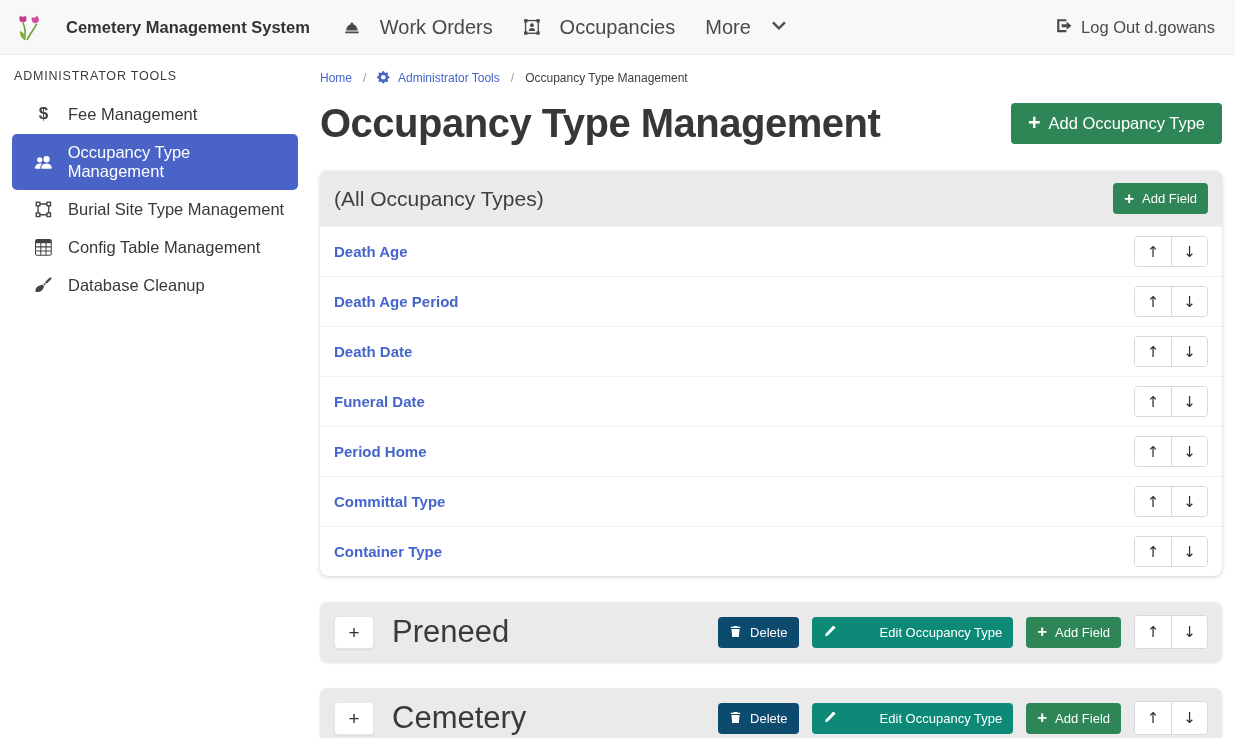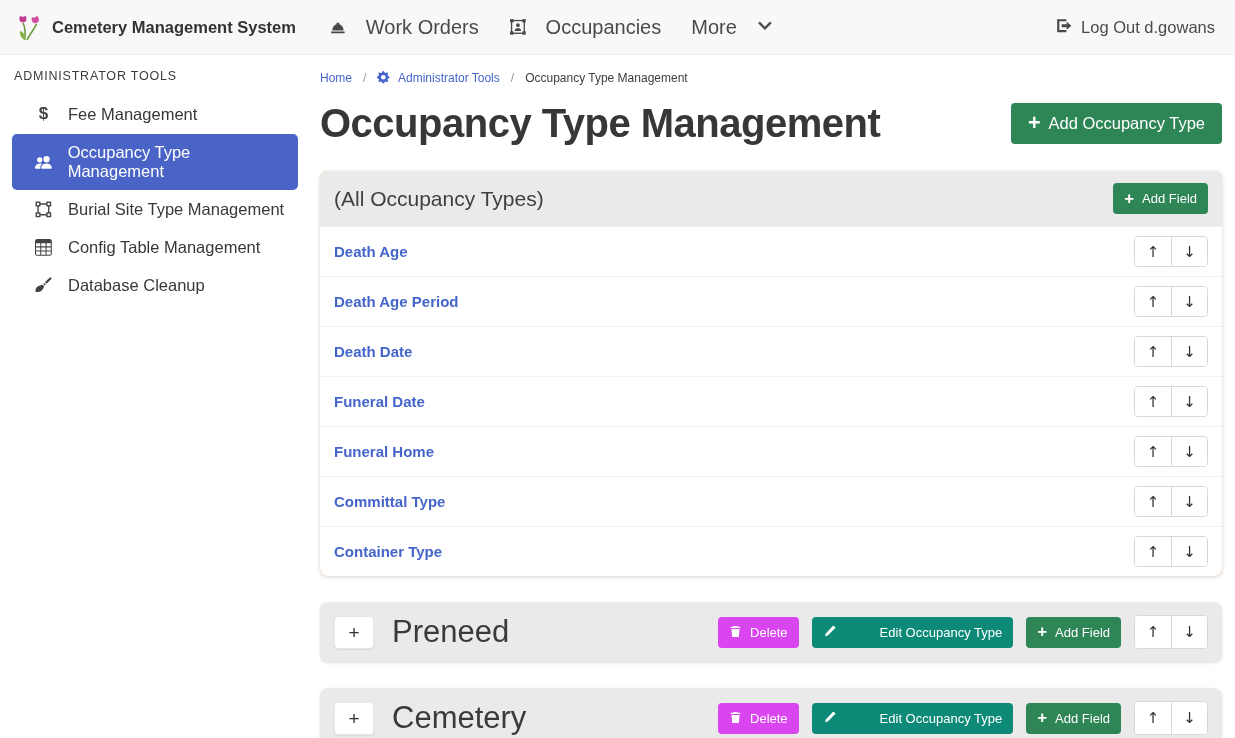--- a/index.html
+++ b/index.html
@@ -7,21 +7,21 @@
   body {
     font-family: "Liberation Sans", "DejaVu Sans", sans-serif;
     background:#ffffff; color:#333;
   }
   
   .navbar {
     height:55px; display:flex; align-items:center;
     background:#f8f8f8; border-bottom:1px solid #ececec;
     padding:0 16px;
   }
-  .brand { display:flex; align-items:center; gap:10px; cursor:pointer; }
+  .brand { display:flex; align-items:center; gap:24px; cursor:pointer; }
   .brand-title { font-size:16.5px; font-weight:700; color:#333; }
   .nav-menu { display:flex; align-items:center; margin-left:18px; }
   .nav-link {
     display:flex; align-items:center; gap:19px; padding:8px 15px;
     font-size:20px; color:#4a4a4a; cursor:pointer; text-decoration:none;
   }
   .nav-link .ic { font-size:17px; }
   .logout { margin-left:auto; display:flex; align-items:center; gap:9px;
     font-size:16.5px; color:#4a4a4a; cursor:pointer; padding:8px 4px; }
   
@@ -49,21 +49,21 @@
   .page-head { display:flex; justify-content:space-between; align-items:center; margin-top:16px; }
   h1.page-title { font-size:40px; font-weight:700; color:#373737; letter-spacing:-.5px; }
   
   .btn {
     border:none; border-radius:4px; color:#fff; cursor:pointer;
     display:inline-flex; align-items:center; gap:8px;
     font-family:inherit; white-space:nowrap;
   }
   .btn-green { background:#2e8555; }
   .btn-teal  { background:#0d8a77;gap:44px; }
-  .btn-red   { background:#d946ef; }
+  .btn-red   { background:#0c4a6e; }
   .btn-lg { font-size:16.5px; padding:11px 17px; }
   .btn-sm { font-size:13px; padding:8px 11px; }
   .glyph-plus { font-size:1.3em; font-weight:700; line-height:.8; }
   .ic { width:1.05em; height:1.05em; display:inline-block; vertical-align:-.12em; }
   .btn .ic { width:1em; height:1em; }
   
   .card {
     margin-top:25px; background:#fdba74; border-radius:8px;
     box-shadow:0 1px 4px rgba(0,0,0,.18); overflow:hidden;
   }
@@ -272,21 +272,21 @@
 
   <div class="field-row">
     <a class="field-link">Funeral Date</a>
     <span class="arrow-group">
       <button class="arrow-btn">↑</button>
       <button class="arrow-btn">↓</button>
     </span>
   </div>
 
   <div class="field-row">
-    <a class="field-link">Funeral Home</a>
+    <a class="field-link">Period Home</a>
     <span class="arrow-group">
       <button class="arrow-btn">↑</button>
       <button class="arrow-btn">↓</button>
     </span>
   </div>
 
   <div class="field-row">
     <a class="field-link">Committal Type</a>
     <span class="arrow-group">
       <button class="arrow-btn">↑</button>

